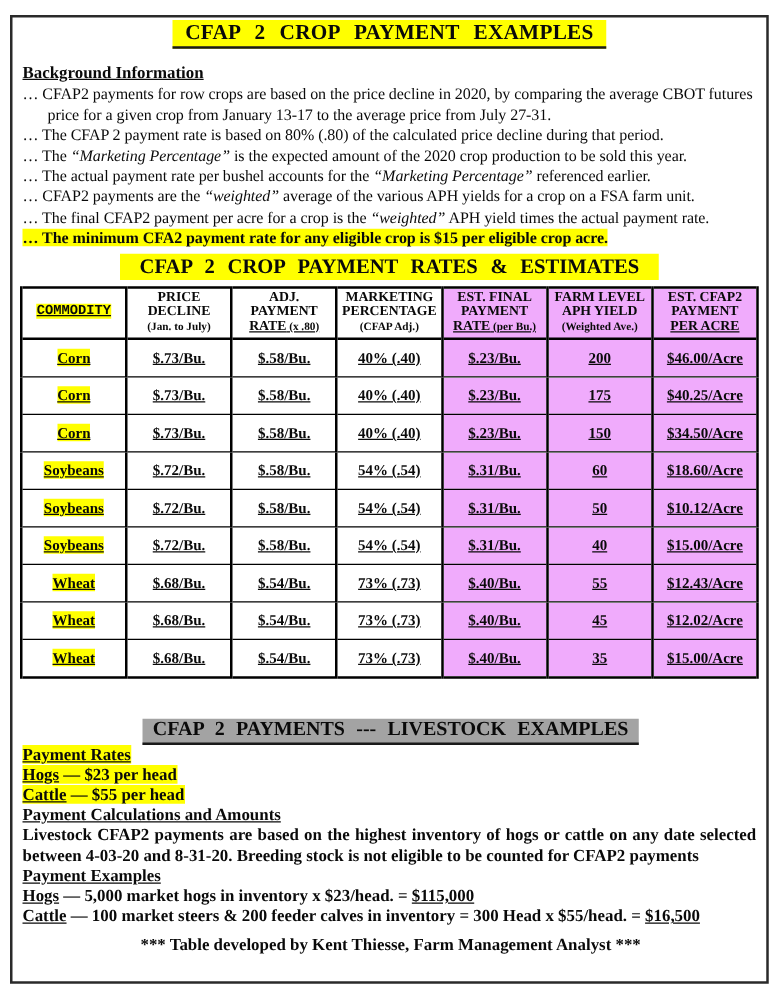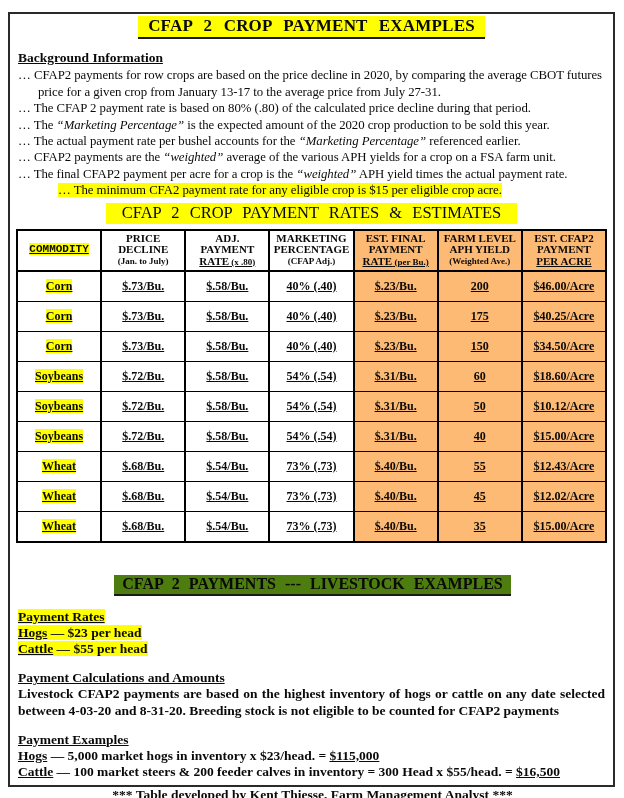--- a/index.html
+++ b/index.html
@@ -8,65 +8,65 @@
     font-family:"Liberation Serif", serif;
     color:#0a0a0a;
   }
   .page { position:relative; width:624px; height:798px; background:#fff; overflow:hidden; }
   .frame {
     position:absolute; left:8px; top:12px; width:607px; height:775px;
     border:2px solid #2a2a2a; box-sizing:border-box; padding:0 6px;
   }
   .hl { background:#ffff00; }
   .u  { text-decoration:underline; }
-  .b  { font-weight:normal;margin-left:40px; }
+  .b  { font-weight:bold; }
   .it { font-style:italic; }
 
   .doc-title {
     width:fit-content; margin:2px auto 0; background:#ffff00;
     padding:0 10px 1px; font-weight:bold; font-size:17px;
     border-bottom:2px solid #1a1a1a; word-spacing:7px; letter-spacing:0.2px;
     white-space:nowrap;
   }
 
   .bg-section { margin:11px 0 0 2px; font-size:12.8px; line-height:16.4px; }
   .bg-heading { font-weight:bold; text-decoration:underline; font-size:13.5px; margin-bottom:1px; }
   .bullet { padding-left:20px; text-indent:-20px; letter-spacing:-0.05px; }
 
   .table-title {
     width:fit-content; margin:4px auto 0; background:#ffff00;
-    padding:0 16px 1px; font-weight:normal; font-size:16.5px;
+    padding:0 16px 1px; font-weight:bold; font-size:16.5px;
     word-spacing:6px; white-space:nowrap;
   }
 
   .crop-table {
     width:100%; border-collapse:collapse; margin-top:5px;
     table-layout:fixed; border:2px solid #000;
   }
   .crop-table th, .crop-table td {
     border:1px solid #000; border-left-width:2px; border-right-width:2px;
     text-align:center; overflow:hidden;
   }
   .crop-table thead tr { border-bottom:2px solid #000; }
   .crop-table th {
     height:37px; font-size:11px; line-height:11.5px; font-weight:bold;
     vertical-align:top; padding:2px 0 0;
   }
   .crop-table th.vcenter { vertical-align:middle; padding-top:0;font-family:Liberation Mono, monospace; }
   .crop-table td { height:29px; font-size:12px; font-weight:bold; padding:0; vertical-align:middle; }
-  .ycell { background:#fdba74; }
+  .ycell { background:#f0abfc; }
   .hsub, .hsub-inline { font-size:9px; line-height:10px; }
 
   .ls-section { margin:32px 0 0 2px; }
   .ls-title {
-    width:fit-content; margin:0 auto; background:#4d7c0f;
+    width:fit-content; margin:0 auto; background:#a3a3a3;
     padding:0 8px 1px; font-weight:bold; font-size:16px;
     border-bottom:2px solid #1a1a1a; word-spacing:5px; white-space:nowrap;
   }
-  .ls-block { margin-top:13px; font-size:13.5px; font-weight:bold; line-height:16.2px; }
+  .ls-block { font-size:13.5px; font-weight:bold; line-height:16.2px; }
   .ls-calc-text { text-align:justify; margin-right:2px; }
   .footer { text-align:center; font-weight:bold; font-size:13.5px; margin-top:7px; }
 </style>
 </head>
 <body>
 
 <div class="page">
   <div class="frame">
 
     <div class="doc-title">CFAP 2 CROP PAYMENT EXAMPLES</div>

